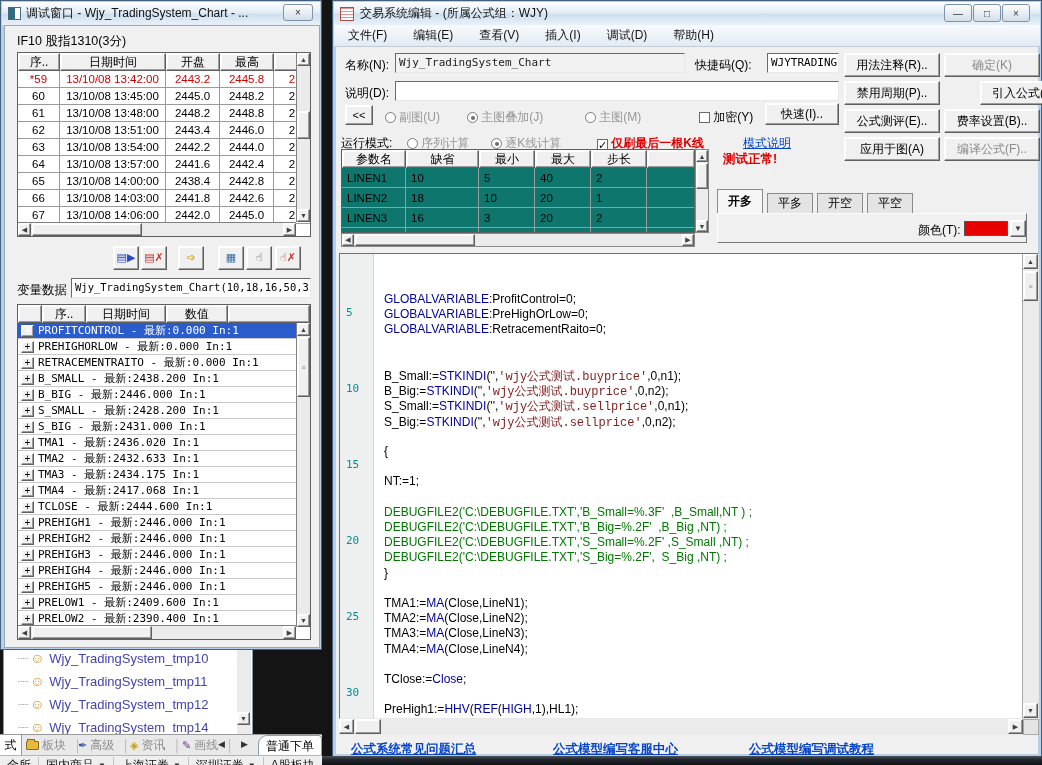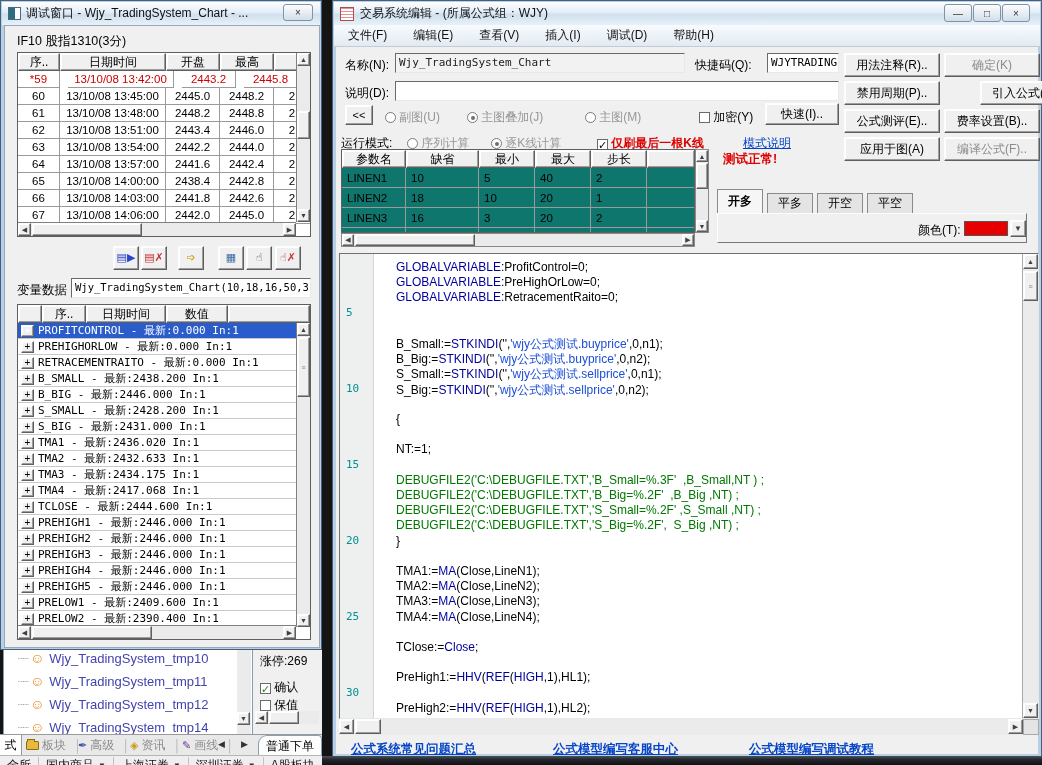--- a/index.html
+++ b/index.html
@@ -34,21 +34,21 @@
   #dw-icon{width:13px;height:13px;border:1px solid #4a6a80;background:linear-gradient(90deg,#2e6c80 0 6px,#fff 6px);margin-right:5px;}
   #dw-close{position:absolute;right:8px;top:3px;width:30px;height:17px;}
   #dw-client{position:absolute;left:3px;top:24px;width:316px;height:623px;background:#f0f0f0;border:1px solid #98a8b8;}
   #dw-instrument{left:12px;top:7px;font-size:12.5px;}
   #price-wrap{position:absolute;left:12px;top:26px;width:294px;height:185px;background:#fff;border:1px solid #5f5f5f;}
   .trow{display:flex;height:17px;}
   .trow.hdr{height:18px;}
   .hcell{font-size:12px;display:flex;align-items:center;justify-content:center;}
   .cell{font-size:11.5px;display:flex;align-items:center;justify-content:center;border-right:1px solid #9a9a9a;border-bottom:1px solid #9a9a9a;overflow:hidden;white-space:nowrap;}
   .c0{width:42px}.c1{width:106px}.c2{width:54px}.c3{width:54px}.c4{flex:1;border-right:none;}
-  .red{color:#cc0000;gap:8px;}
+  .red{color:#cc0000;}
   #price-vscroll{position:absolute;right:0;top:0;width:14px;height:169px;border-left:1px solid #808080;}
   #price-hscroll{position:absolute;left:0;bottom:0;height:14px;width:278px;border-top:1px solid #808080;}
   #dw-toolbar .tbtn{position:absolute;top:0;width:26px;height:24px;font-size:11px;line-height:20px;text-align:center;cursor:default;}
   #dw-toolbar{position:absolute;left:0;top:220px;width:316px;height:24px;}
   #var-label{left:12px;top:256px;font-size:12.5px;}
   #var-input{position:absolute;left:66px;top:252px;width:240px;height:20px;font-size:10.5px;padding:2px 3px;color:#000;overflow:hidden;white-space:nowrap;}
   #var-wrap{position:absolute;left:12px;top:278px;width:294px;height:336px;background:#fff;border:1px solid #5f5f5f;}
   #var-header{display:flex;height:18px;}
   .vh0{width:24px}.vh1{width:44px}.vh2{width:80px}.vh3{width:62px}.vh4{flex:1}
   .vrow{display:flex;align-items:center;height:16px;border-bottom:1px solid #c9c9c9;font-size:11px;white-space:nowrap;overflow:hidden;}
@@ -113,23 +113,23 @@
   .stab{height:20px;padding:0 10px;font-size:12px;display:flex;align-items:center;background:#e4e4e4;border:1px solid #8a8a8a;border-bottom:none;margin-right:4px;}
   .stab.active{height:24px;background:#f6f6f6;font-weight:bold;}
   #color-panel{position:absolute;left:384px;top:212px;width:310px;height:30px;background:#f0f0f0;border:1px solid;border-color:#fdfdfd #777 #777 #fdfdfd;}
   #color-label{position:absolute;left:200px;top:8px;font-size:12px;}
   #color-swatch{position:absolute;left:246px;top:7px;width:44px;height:15px;border:1px solid #555;}
   #color-drop{position:absolute;left:292px;top:6px;width:16px;height:17px;font-size:8px;}
 
   #editor{position:absolute;left:6px;top:252px;width:700px;height:466px;background:#fff;border:1px solid;border-color:#707070 #e8e8e8 #e8e8e8 #707070;overflow:hidden;}
   #ed-gutter{position:absolute;left:0;top:0;width:34px;height:100%;background:#eef0f0;border-right:1px solid #d4d4d4;}
   .gnum{position:absolute;left:0;width:28px;text-align:left;padding-left:6px;font-size:11px;color:#009090;font-family:"DejaVu Sans Mono",monospace;}
-  .cline{position:absolute;left:56px;white-space:pre;font-family:"DejaVu Sans Mono","Liberation Mono",monospace;font-size:12px;}
+  .cline{position:absolute;left:44px;white-space:pre;font-family:"DejaVu Sans Mono","Liberation Mono",monospace;font-size:12px;margin-top:32px;}
   .cline .kw{color:#00009c;}
-  .cline .str{color:#1d4ed8;}
+  .cline .str{color:#7f1d1d;font-family:Liberation Mono, monospace;}
   .cline .dbg{color:#007800;}
   .cline .d{color:#000;}
   #ed-vscroll{position:absolute;right:0;top:0;width:16px;height:100%;border-left:1px solid #aaa;}
   #ed-hscroll{position:absolute;left:6px;top:718px;width:684px;height:16px;}
   #ed-corner{position:absolute;left:690px;top:718px;width:16px;height:16px;background:#e4e4e4;border:1px solid #aaa;}
   #links-row .link{top:740px;font-size:12.5px;text-align:right;}
 
   #taskbar{position:absolute;left:322px;top:756px;width:720px;height:9px;z-index:4;
     background:linear-gradient(#4a5158,#23272c 40%,#101215);}
 </style>
@@ -157,35 +157,20 @@
       <div class="titem" style="top: 71px;">
         <span class="conn">┈┈</span>
         <span class="tsmile">☺</span>
         <span class="tlabel">Wjy_TradingSystem_tmp14</span>
       </div>
       <div class="scroll" id="tree-vscroll">
         <span class="sbtn b3d" style="left: 0px; bottom: 14px; width: 13px; height: 13px;">▼</span>
       </div>
     </div>
 
-  <div id="order-panel">
-    <div id="limit-text" class="lbl">涨停:269</div>
-    <div class="opt-row" style="top:32px;">
-      <span class="chk" style="color:#1a8a1a;">✓</span>
-      <span>确认</span>
-    </div>
-    <div class="opt-row" style="top:50px;">
-      <span class="chk"></span>
-      <span>保值</span>
-    </div>
-    <div id="order-hscroll" class="scroll">
-      <span class="sbtn b3d" style="left:0;top:0;width:13px;height:13px;">◀</span>
-      <span class="thumb b3d" style="left:14px;top:0;width:30px;height:13px;"></span>
-    </div>
-  </div>
 
   <div id="bottom-tabs">
     <div class="btab-active">式</div>
     <div id="btab-items">
         <div class="btab" style="left: 26px;">
           <span class="ico-folder"></span>
           <span>板块</span>
           <span class="sep">│</span>
         </div>
         <div class="btab" style="left: 78px;">

